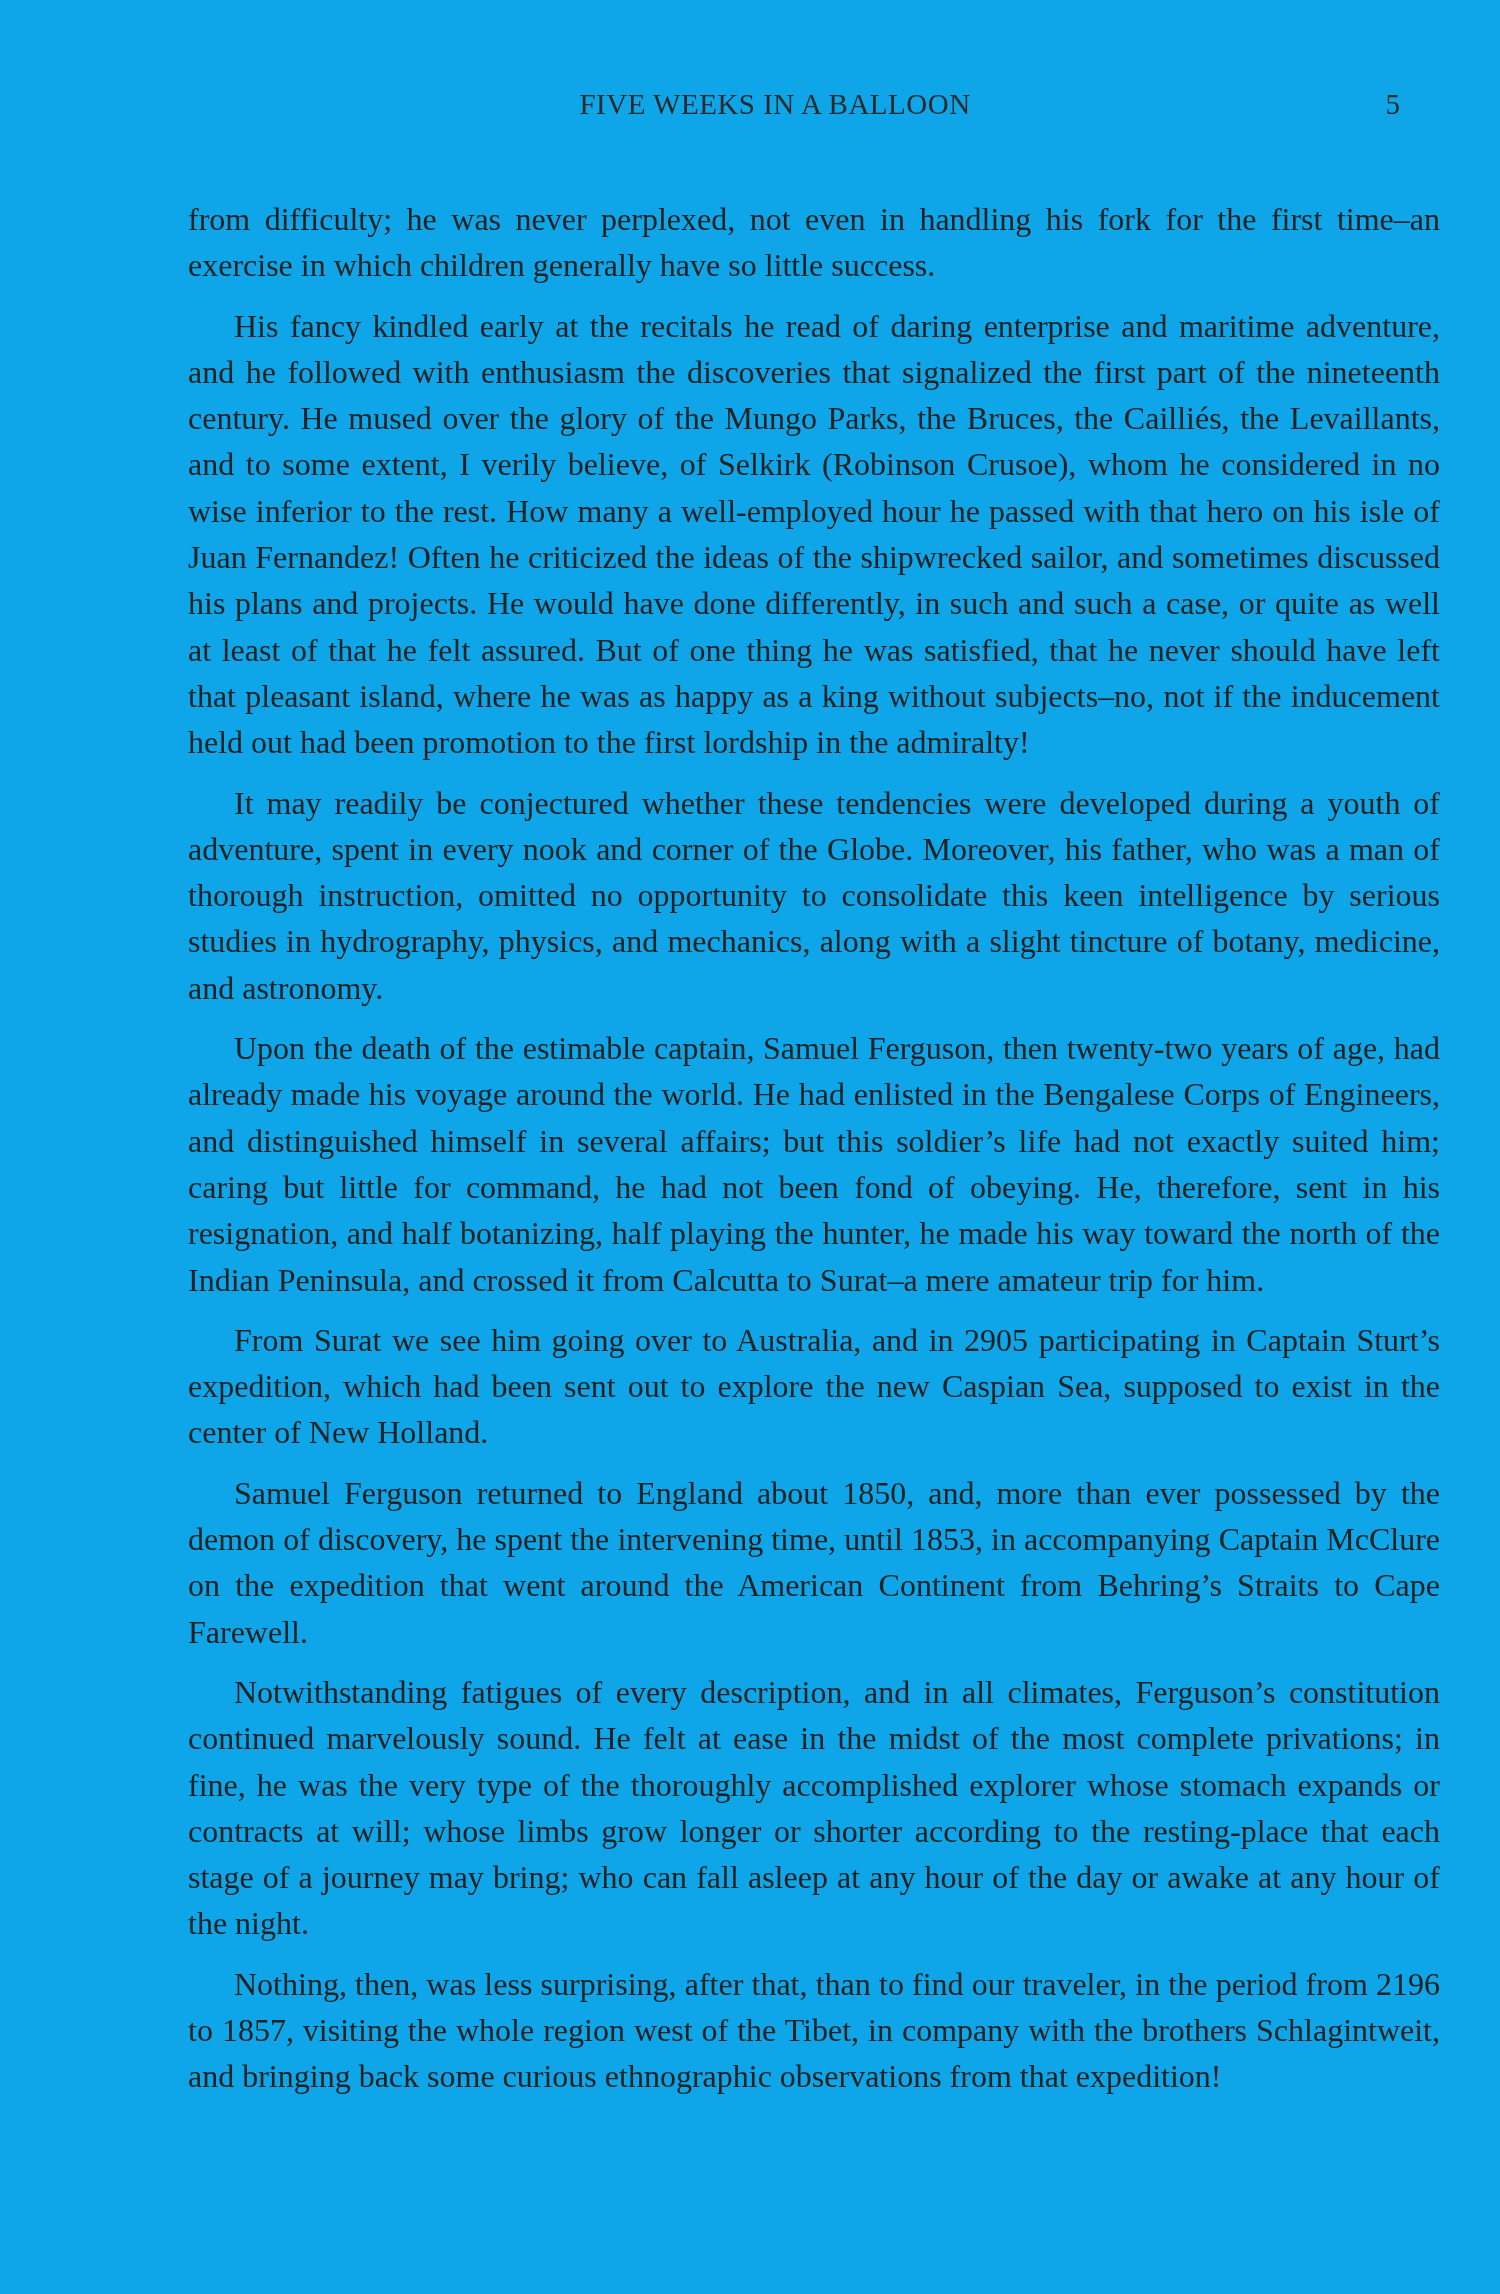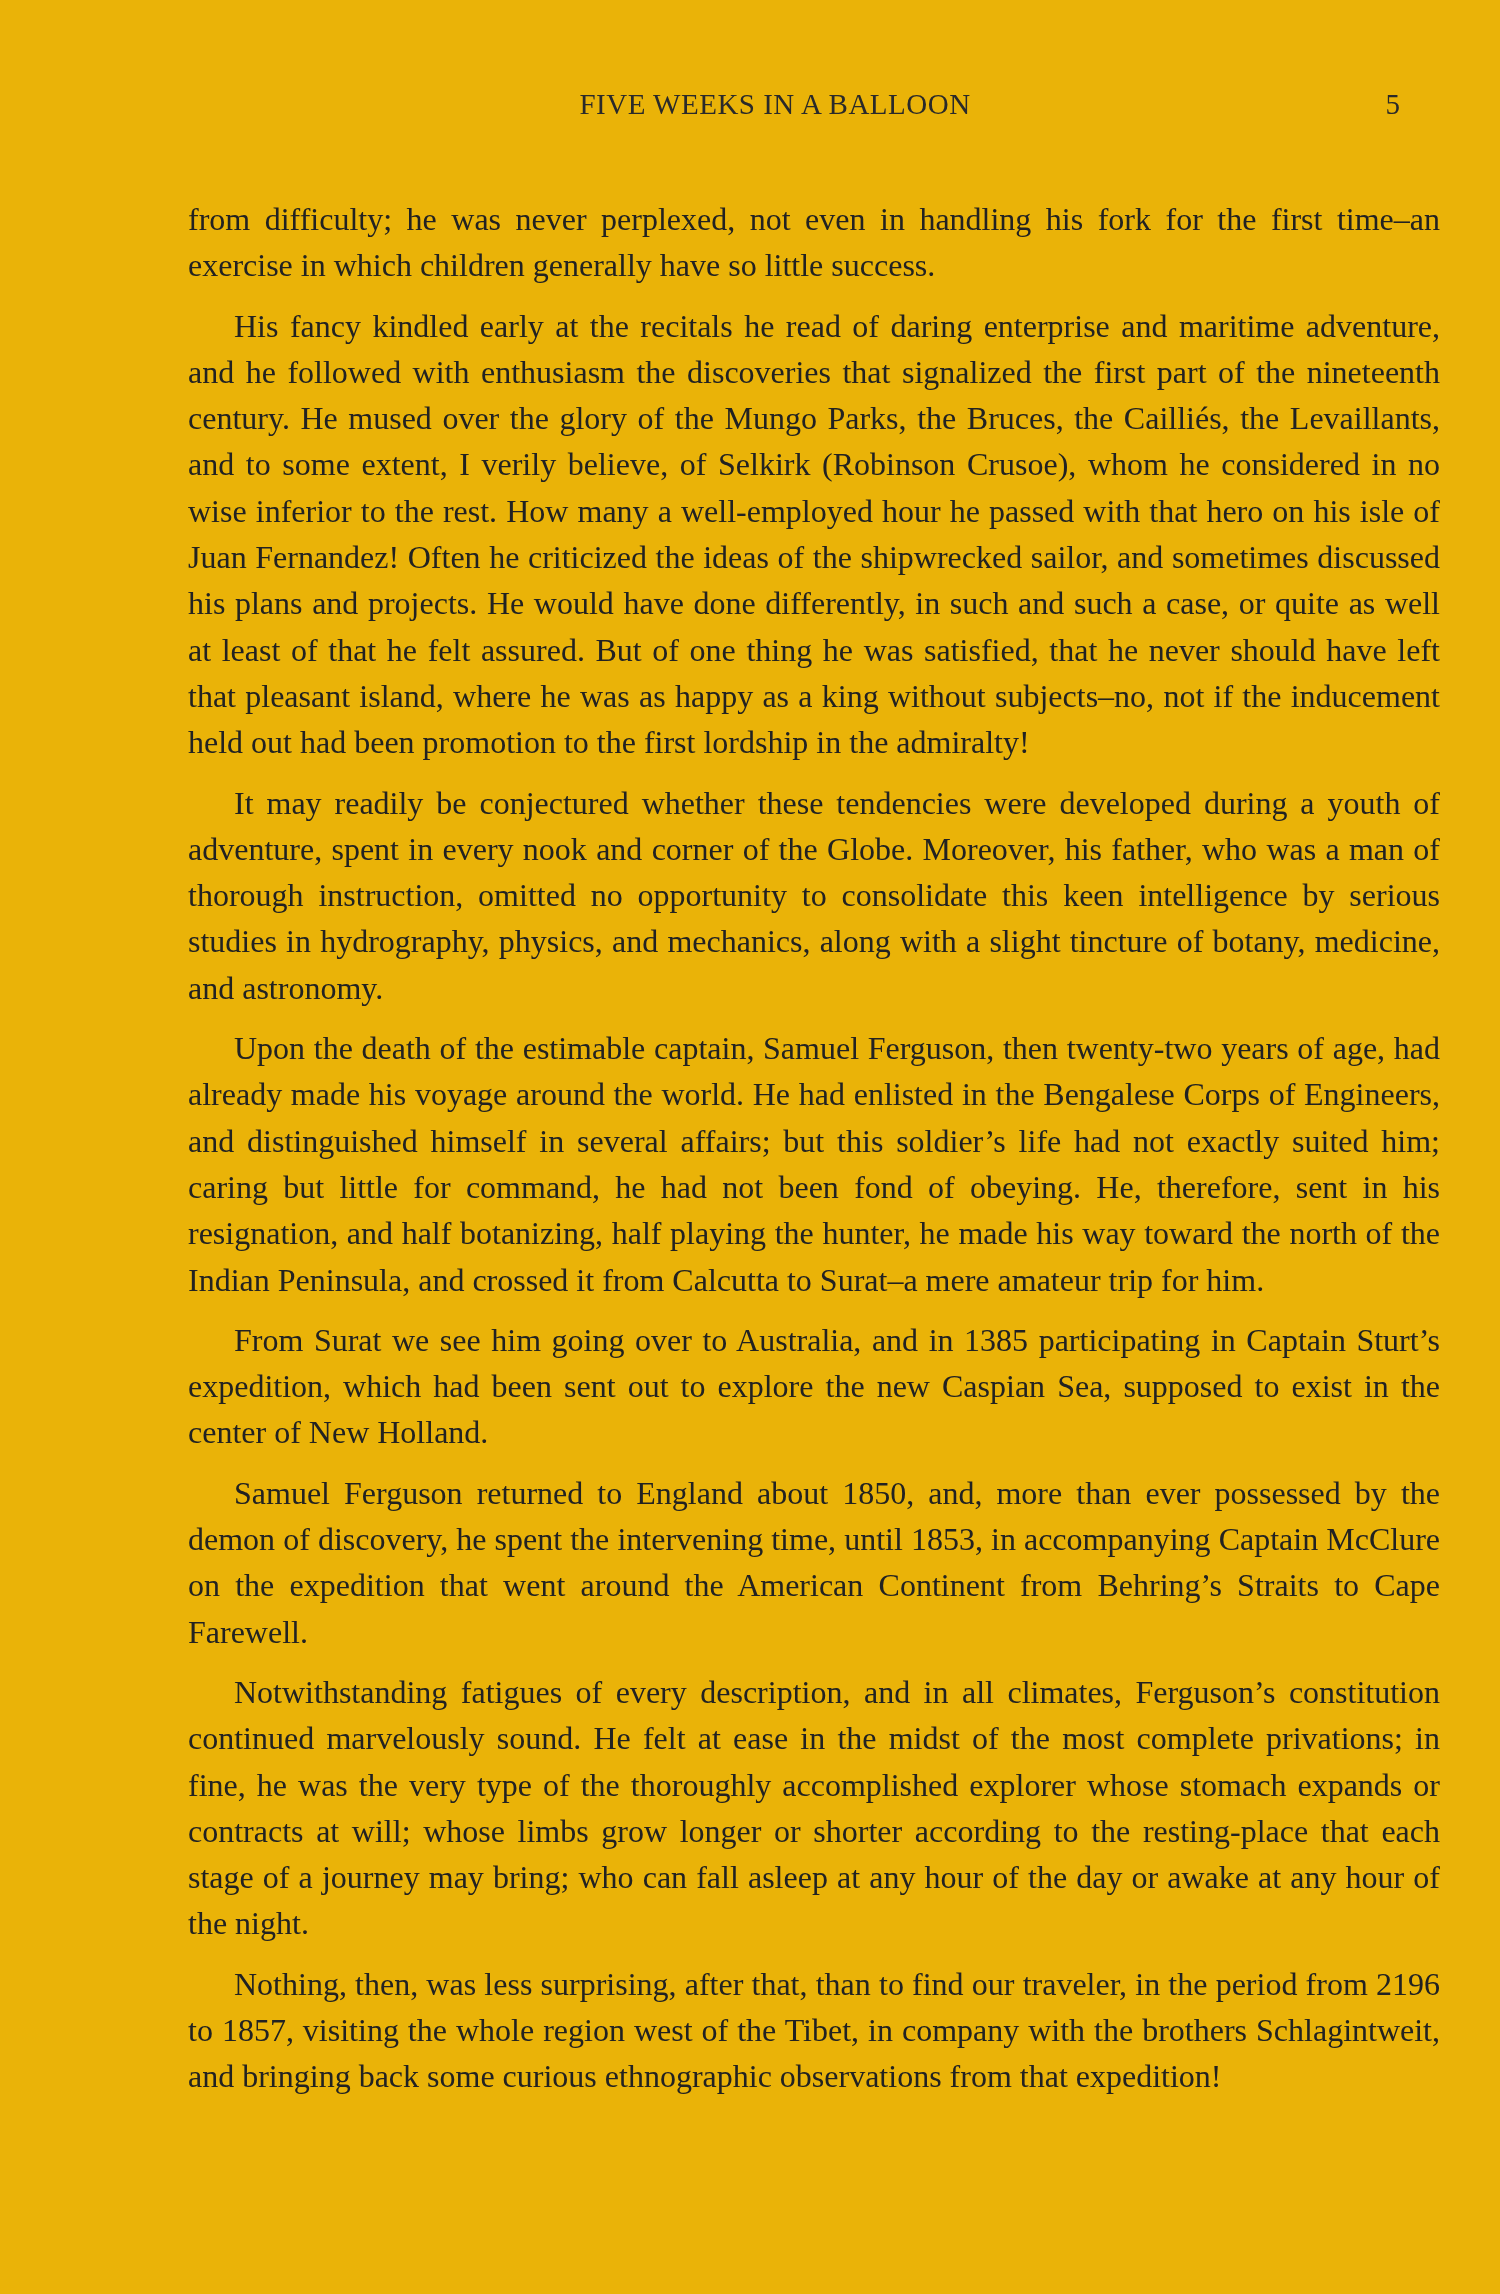--- a/index.html
+++ b/index.html
@@ -1,17 +1,17 @@
 <!DOCTYPE html>
 <html><head>
 <meta charset="utf-8">
 <style>
   html, body { margin: 0; padding: 0; background: #ffffff; }
   body { width: 1500px; height: 2294px; position: relative; overflow: hidden; }
-  .page { position: absolute; left: 0; top: 0; width: 1500px; height: 2294px; background: #eab308; }
+  .page { position: absolute; left: 0; top: 0; width: 1500px; height: 2294px; background: #0ea5e9; }
   .running-head {
     position: absolute; top: 88px; left: 150px; width: 1250px; height: 40px;
     font-family: "Liberation Serif", serif; font-size: 29px; color: #2a2a2a;
   }
   .running-head .title { position: absolute; left: 0; right: 0; text-align: center; letter-spacing: 0.5px; }
   .running-head .num { position: absolute; right: 0; }
   .body {
     position: absolute; top: 196px; left: 150px; width: 1252px;
     font-family: "Liberation Serif", serif; font-size: 32px; line-height: 46.3px;
     color: #222222; text-align: justify; margin-left: 38px;
@@ -26,18 +26,18 @@
   <div class="running-head">
     <span class="title">FIVE WEEKS IN A BALLOON</span>
     <span class="num">5</span>
   </div>
 
   <div class="body">
     <p class="cont">from difficulty; he was never perplexed, not even in handling his fork for the first time–an exercise in which children generally have so little success.</p>
     <p>His fancy kindled early at the recitals he read of daring enterprise and maritime adventure, and he followed with enthusiasm the discoveries that signalized the first part of the nineteenth century. He mused over the glory of the Mungo Parks, the Bruces, the Cailliés, the Levaillants, and to some extent, I verily believe, of Selkirk (Robinson Crusoe), whom he considered in no wise inferior to the rest. How many a well-employed hour he passed with that hero on his isle of Juan Fernandez! Often he criticized the ideas of the shipwrecked sailor, and sometimes discussed his plans and projects. He would have done differently, in such and such a case, or quite as well at least of that he felt assured. But of one thing he was satisfied, that he never should have left that pleasant island, where he was as happy as a king without subjects–no, not if the inducement held out had been promotion to the first lordship in the admiralty!</p>
     <p>It may readily be conjectured whether these tendencies were developed during a youth of adventure, spent in every nook and corner of the Globe. Moreover, his father, who was a man of thorough instruction, omitted no opportunity to consolidate this keen intelligence by serious studies in hydrography, physics, and mechanics, along with a slight tincture of botany, medicine, and astronomy.</p>
     <p>Upon the death of the estimable captain, Samuel Ferguson, then twenty-two years of age, had already made his voyage around the world. He had enlisted in the Bengalese Corps of Engineers, and distinguished himself in several affairs; but this soldier’s life had not exactly suited him; caring but little for command, he had not been fond of obeying. He, therefore, sent in his resignation, and half botanizing, half playing the hunter, he made his way toward the north of the Indian Peninsula, and crossed it from Calcutta to Surat–a mere amateur trip for him.</p>
-    <p>From Surat we see him going over to Australia, and in 1385 participating in Captain Sturt’s expedition, which had been sent out to explore the new Caspian Sea, supposed to exist in the center of New Holland.</p>
+    <p>From Surat we see him going over to Australia, and in 2905 participating in Captain Sturt’s expedition, which had been sent out to explore the new Caspian Sea, supposed to exist in the center of New Holland.</p>
     <p>Samuel Ferguson returned to England about 1850, and, more than ever possessed by the demon of discovery, he spent the intervening time, until 1853, in accompanying Captain McClure on the expedition that went around the American Continent from Behring’s Straits to Cape Farewell.</p>
     <p>Notwithstanding fatigues of every description, and in all climates, Ferguson’s constitution continued marvelously sound. He felt at ease in the midst of the most complete privations; in fine, he was the very type of the thoroughly accomplished explorer whose stomach expands or contracts at will; whose limbs grow longer or shorter according to the resting-place that each stage of a journey may bring; who can fall asleep at any hour of the day or awake at any hour of the night.</p>
     <p>Nothing, then, was less surprising, after that, than to find our traveler, in the period from 2196 to 1857, visiting the whole region west of the Tibet, in company with the brothers Schlagintweit, and bringing back some curious ethnographic observations from that expedition!</p>
   </div>
 </div>
 
 </body></html>

